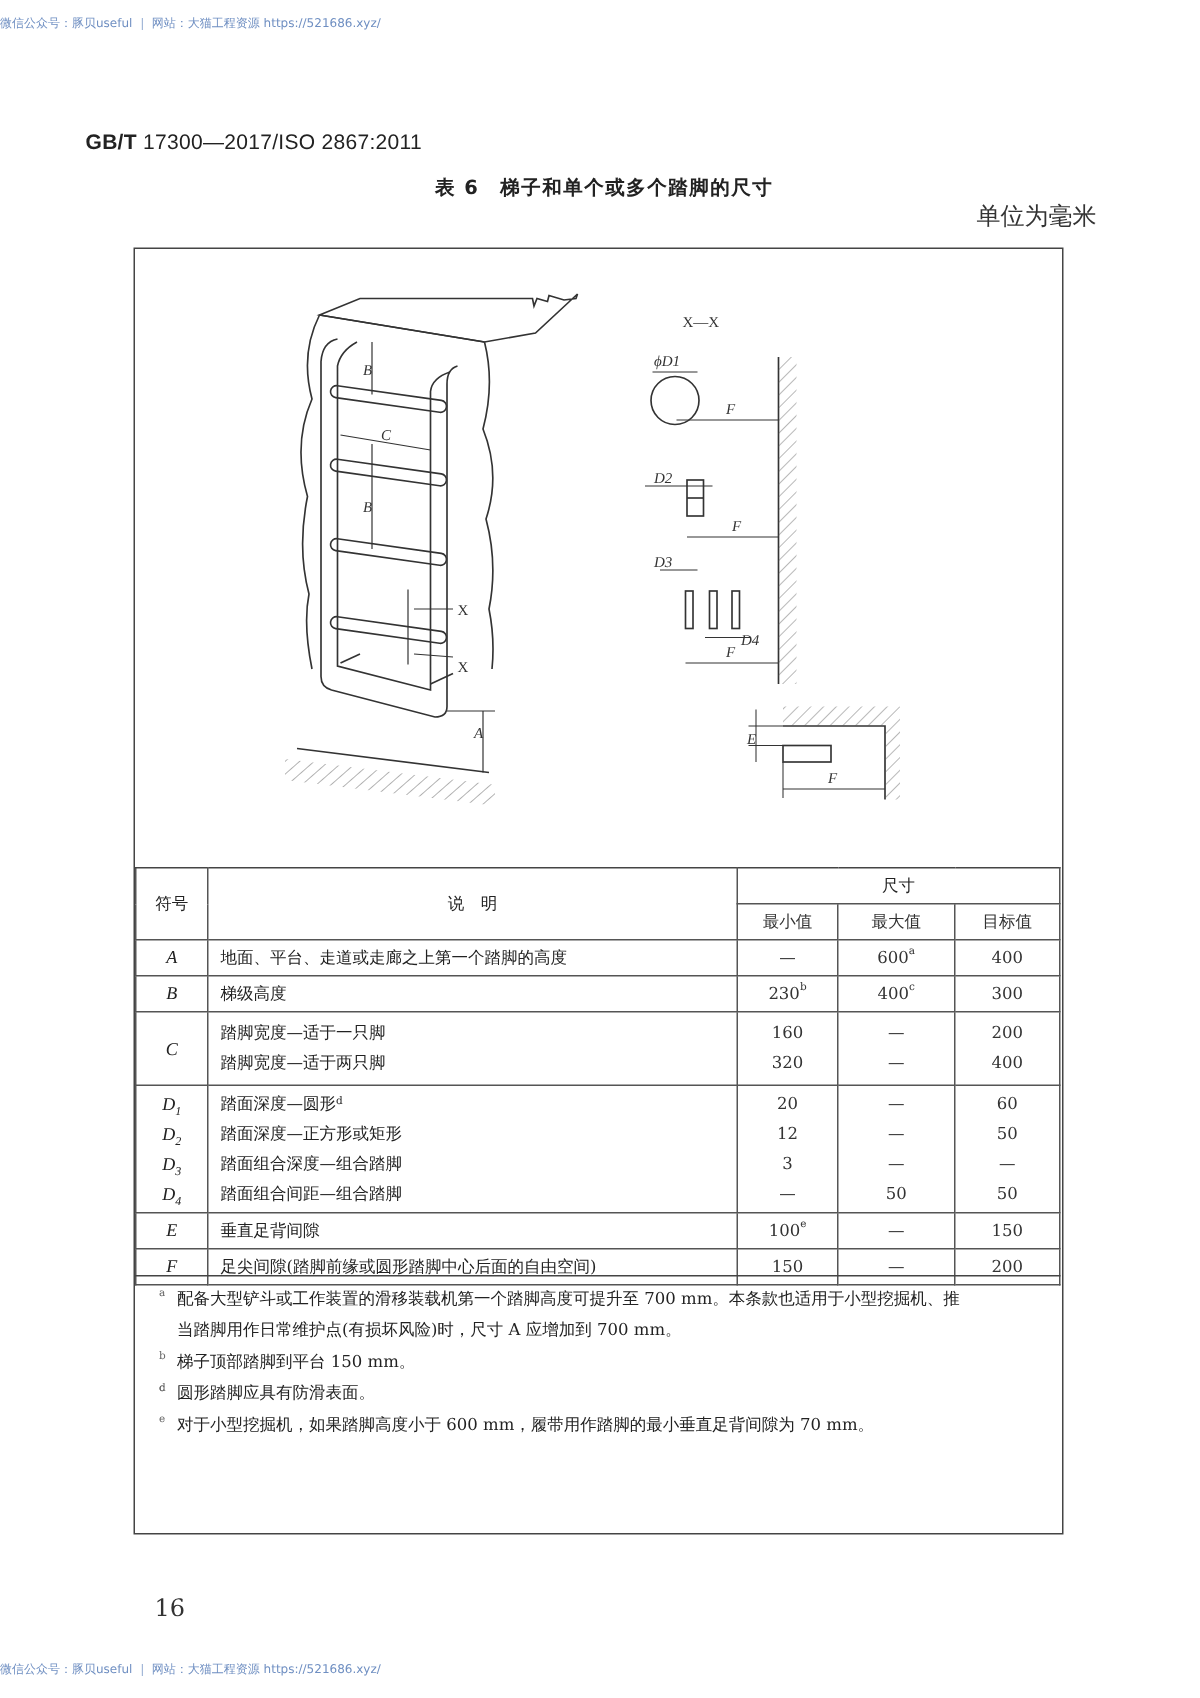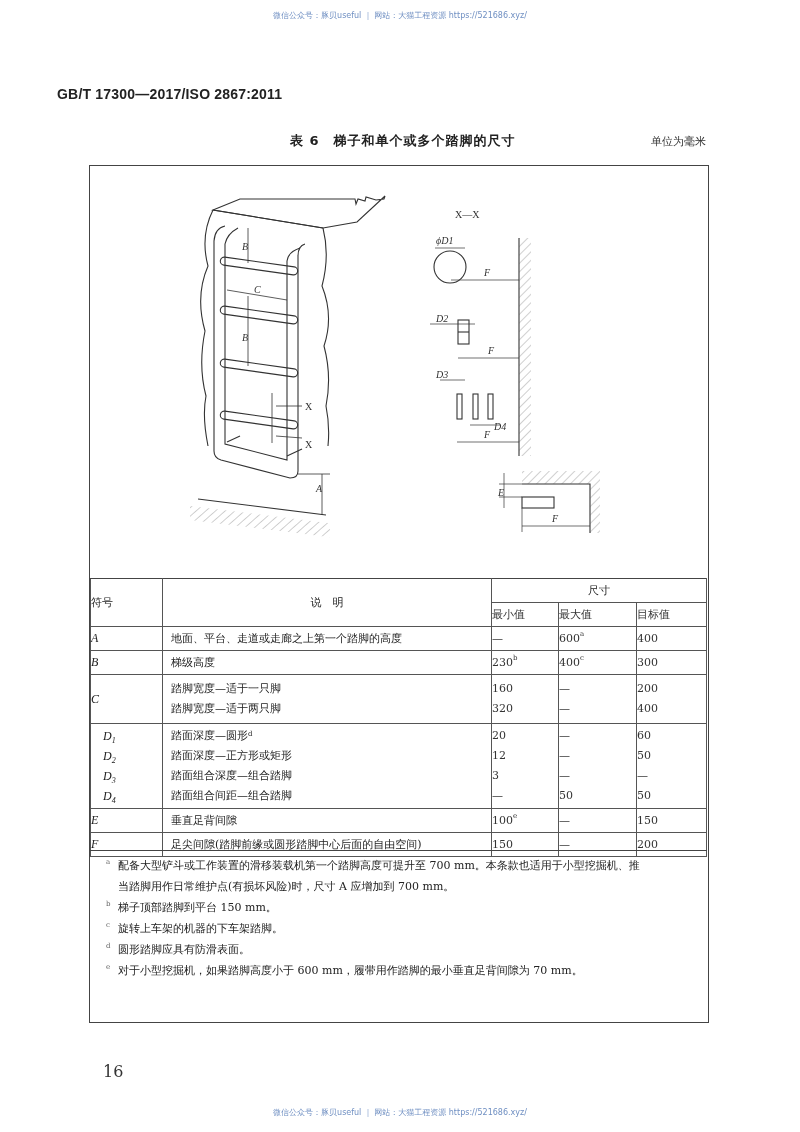--- a/index.html
+++ b/index.html
@@ -1,37 +1,37 @@
 <!DOCTYPE html>
 <html><head>
 <meta charset="utf-8">
 <style>
   html, body { margin:0; padding:0; background:#fff; }
   body { width:800px; height:1132px; position:relative; overflow:hidden;
          font-family:"DejaVu Serif","Liberation Serif",serif; color:#222; }
-  .watermark { position:absolute; left:0; width:800px; text-align:center;
+  .watermark { position:absolute; left:0; width:800px; text-align:left;
                font-size:8px; color:#6f8fc2; font-family:"DejaVu Sans","Liberation Sans",sans-serif; }
   .wm-top { top:10px; }
   .wm-bot { top:1107px; }
   .std-code { position:absolute; left:57px; top:86px; font-size:14px; font-weight:bold;
               font-family:"Liberation Sans","DejaVu Sans",sans-serif; letter-spacing:0.2px; }
-  .std-code .num { font-weight:bold;margin-top:12px; }
-  .tbl-title { position:absolute; left:290px; top:132px; font-size:13px; font-weight:bold;
+  .std-code .num { font-weight:normal;margin-top:12px; }
+  .tbl-title { position:absolute; left:290px; top:116px; font-size:13px; font-weight:bold;
                font-family:"DejaVu Sans","Liberation Sans",sans-serif; letter-spacing:1px; }
-  .unit { position:absolute; left:651px; top:134px; font-size:11px; color:#333; }
+  .unit { position:absolute; left:651px; top:134px; font-size:16px; color:#333; }
   .frame { position:absolute; left:89px; top:165px; width:620px; height:858px;
            border:1.5px solid #444; box-sizing:border-box; }
   .figure { position:absolute; left:0; top:0; width:617px; height:412px; }
   table.dims { position:absolute; left:0; top:412px; width:617px; border-collapse:collapse;
                font-size:11px; }
   table.dims td, table.dims th { border:1px solid #555; padding:0; font-weight:normal; }
   table.dims tr:first-child th, table.dims tr:first-child td { border-top:1.5px solid #444; }
-  .c-sym { width:47px; text-align:left; font-style:italic; font-family:"Liberation Serif",serif; font-size:12px; }
+  .c-sym { width:47px; text-align:center; font-style:italic; font-family:"Liberation Serif",serif; font-size:12px; }
   .c-desc { padding-left:8px !important; }
-  .c-num { text-align:left; width:66px; color:#333; }
+  .c-num { text-align:center; width:66px; color:#333; }
   .c-num2 { width:77px; }
   .c-num3 { width:69px;margin-left:40px; }
   .row-h { height:24px; }
   .line { height:20px; line-height:20px; }
   sup { font-size:7px; vertical-align:top; position:relative; top:-2px; }
   sub { font-size:8px; }
   .notes { position:absolute; left:0; top:684px; width:617px; font-size:11px; line-height:21px;
            border-top:1.5px solid #444; padding-top:4px; box-sizing:border-box; }
   .note { position:relative; padding-left:28px; }
   .note .mk { position:absolute; left:16px; top:-3px; font-size:7px; color:#666; }
@@ -189,21 +189,21 @@
       <td class="c-num">
         <div class="line">—</div>
         <div class="line">—</div>
       </td>
       <td class="c-num">
         <div class="line">200</div>
         <div class="line">400</div>
       </td>
     </tr>
     <tr>
-      <td class="c-sym" style="padding:2px 12px;">
+      <td class="c-sym" style="padding:2px 0;">
         <div class="line"><span>D</span><sub>1</sub></div>
         <div class="line"><span>D</span><sub>2</sub></div>
         <div class="line"><span>D</span><sub>3</sub></div>
         <div class="line"><span>D</span><sub>4</sub></div>
       </td>
       <td class="c-desc" style="padding-top:2px;padding-bottom:2px;margin-left:12px;">
         <div class="line"><span>踏面深度—圆形</span><sup>d</sup></div>
         <div class="line">踏面深度—正方形或矩形</div>
         <div class="line">踏面组合深度—组合踏脚</div>
         <div class="line">踏面组合间距—组合踏脚</div>
@@ -249,21 +249,20 @@
       <span class="mk">a</span>
       <div>配备大型铲斗或工作装置的滑移装载机第一个踏脚高度可提升至 700 mm。本条款也适用于小型挖掘机、推</div>
       <div>当踏脚用作日常维护点(有损坏风险)时，尺寸 A 应增加到 700 mm。</div>
     </div>
     <div class="note">
       <span class="mk">b</span>
       <div>梯子顶部踏脚到平台 150 mm。</div>
     </div>
     <div class="note">
       <span class="mk">c</span>
-      <div>旋转上车架的机器的下车架踏脚。</div>
     </div>
     <div class="note">
       <span class="mk">d</span>
       <div>圆形踏脚应具有防滑表面。</div>
     </div>
     <div class="note">
       <span class="mk">e</span>
       <div>对于小型挖掘机，如果踏脚高度小于 600 mm，履带用作踏脚的最小垂直足背间隙为 70 mm。</div>
     </div>
   </div>

